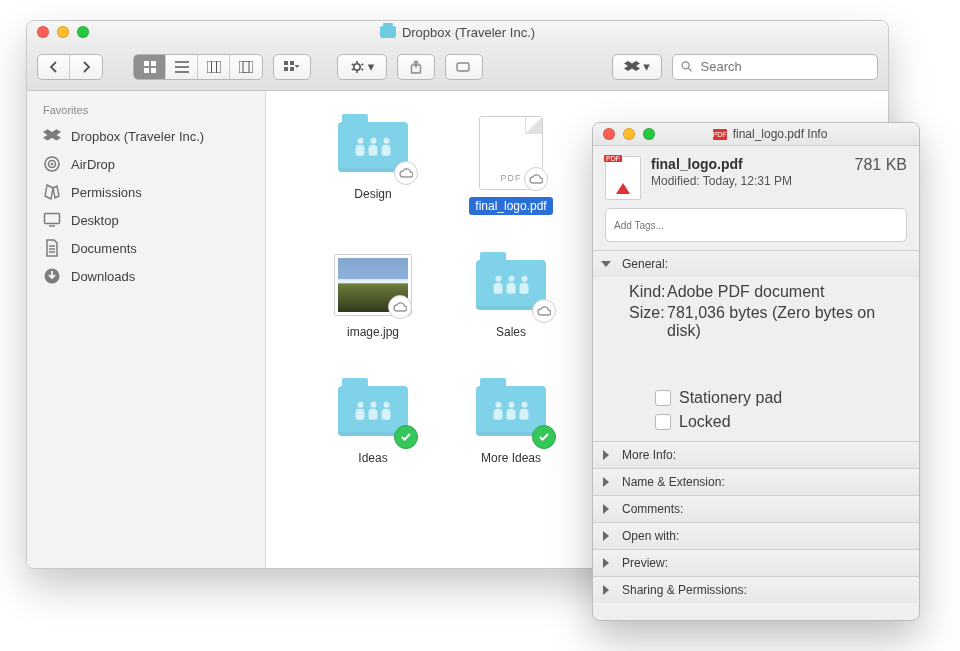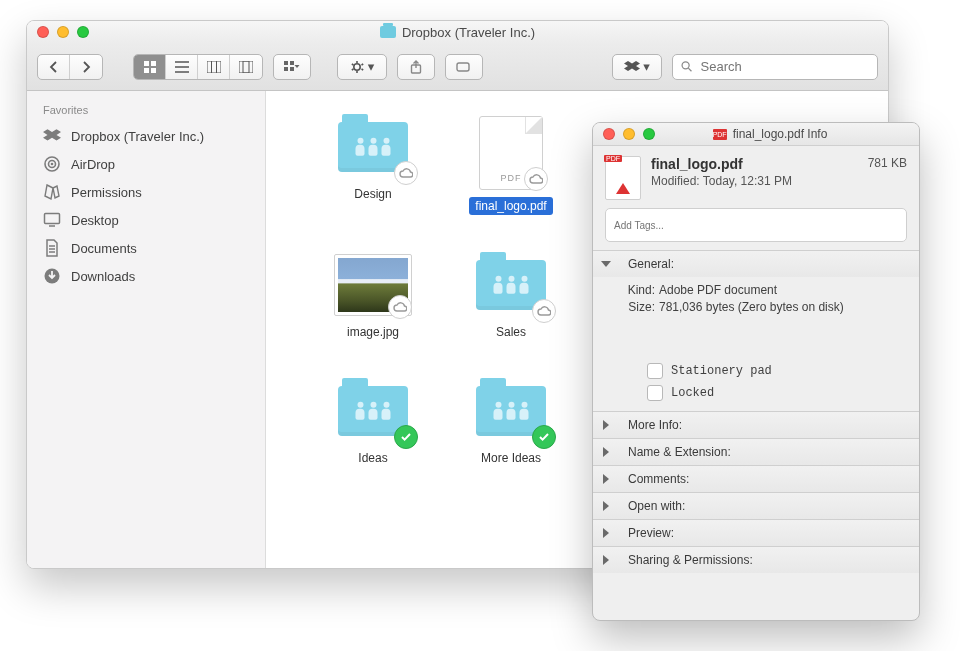--- a/index.html
+++ b/index.html
@@ -50,31 +50,31 @@
   .thumbinner{width:100%;height:100%;background:linear-gradient(#84a7d0 0%,#8cb0d9 38%,#e8eef6 40%,#e8eef6 46%,#6d7b3a 48%,#495427 80%,#2e371a 100%);}
   
   .info{position:absolute;left:592px;top:122px;width:326px;height:497px;border-radius:8px;background:#efefef;border:1px solid #bcbcbc;box-shadow:0 18px 40px rgba(0,0,0,.25);overflow:hidden;}
   .info .titlebar{height:22px;background:linear-gradient(#f3f3f3,#e6e6e6);border-bottom:1px solid #cfcfcf;}
   .info-hdr{display:flex;align-items:flex-start;gap:10px;padding:10px 12px 8px;background:#efefef;}
   .pdfmini{width:34px;height:42px;background:#fff;border:1px solid #cfcfcf;position:relative;border-radius:2px;flex:0 0 34px;}
   .pdfmini .redtag{position:absolute;top:-2px;left:-2px;background:#d33;color:#fff;font-size:7px;padding:0 2px;border-radius:1px;}
   .pdfmini .acro{position:absolute;bottom:5px;left:50%;transform:translateX(-50%);width:0;height:0;border-left:7px solid transparent;border-right:7px solid transparent;border-bottom:11px solid #d33;}
   .info-name{font-weight:600;font-size:14px;}
   .info-mod{font-size:12px;color:#555;margin-top:2px;}
-  .info-size{margin-left:auto;font-size:12px;color:#555;}
+  .info-size{margin-left:auto;font-size:16px;color:#555;}
   .tags{margin:0 12px 8px;background:#fff;border:1px solid #cfcfcf;border-radius:5px;height:32px;}
   .tags input{border:0;outline:0;width:100%;height:100%;padding:0 8px;font-size:10px;background:transparent;}
   .section{border-top:1px solid #cfcfcf;}
-  .sechdr{display:flex;align-items:center;gap:19px;padding:6px 10px;font-size:12px;color:#3a3a3a;background:linear-gradient(#f1f1f1,#e8e8e8);}
+  .sechdr{display:flex;align-items:center;gap:13px;padding:6px 10px;font-size:12px;color:#3a3a3a;background:linear-gradient(#f1f1f1,#e8e8e8);}
   .tri{width:0;height:0;border-top:5px solid transparent;border-bottom:5px solid transparent;border-left:6px solid #6a6a6a;}
   .tri.open{transform:rotate(90deg);}
-  .secbody{padding:6px 12px 10px 28px;font-size:12px;color:#404040;}
+  .secbody{padding:6px 12px 10px 36px;font-size:16px;color:#404040;}
   .kv{display:flex;gap:4px;margin-bottom:3px;}
   .kv .k{width:34px;color:#404040;text-align:right;}
-  .chkrow{display:flex;align-items:center;gap:8px;margin-top:6px;margin-left:26px;font-family:Liberation Mono, monospace;}
+  .chkrow{display:flex;align-items:center;gap:8px;margin-top:6px;margin-left:26px;}
   .chk{width:14px;height:14px;border:1px solid #b8b8b8;border-radius:3px;background:#fff;}
   svg{display:block;}
 </style>
 </head>
 <body>
 <div class="stage">
 
 <div class="finder">
   <div class="titlebar">
     <div class="traffic">

